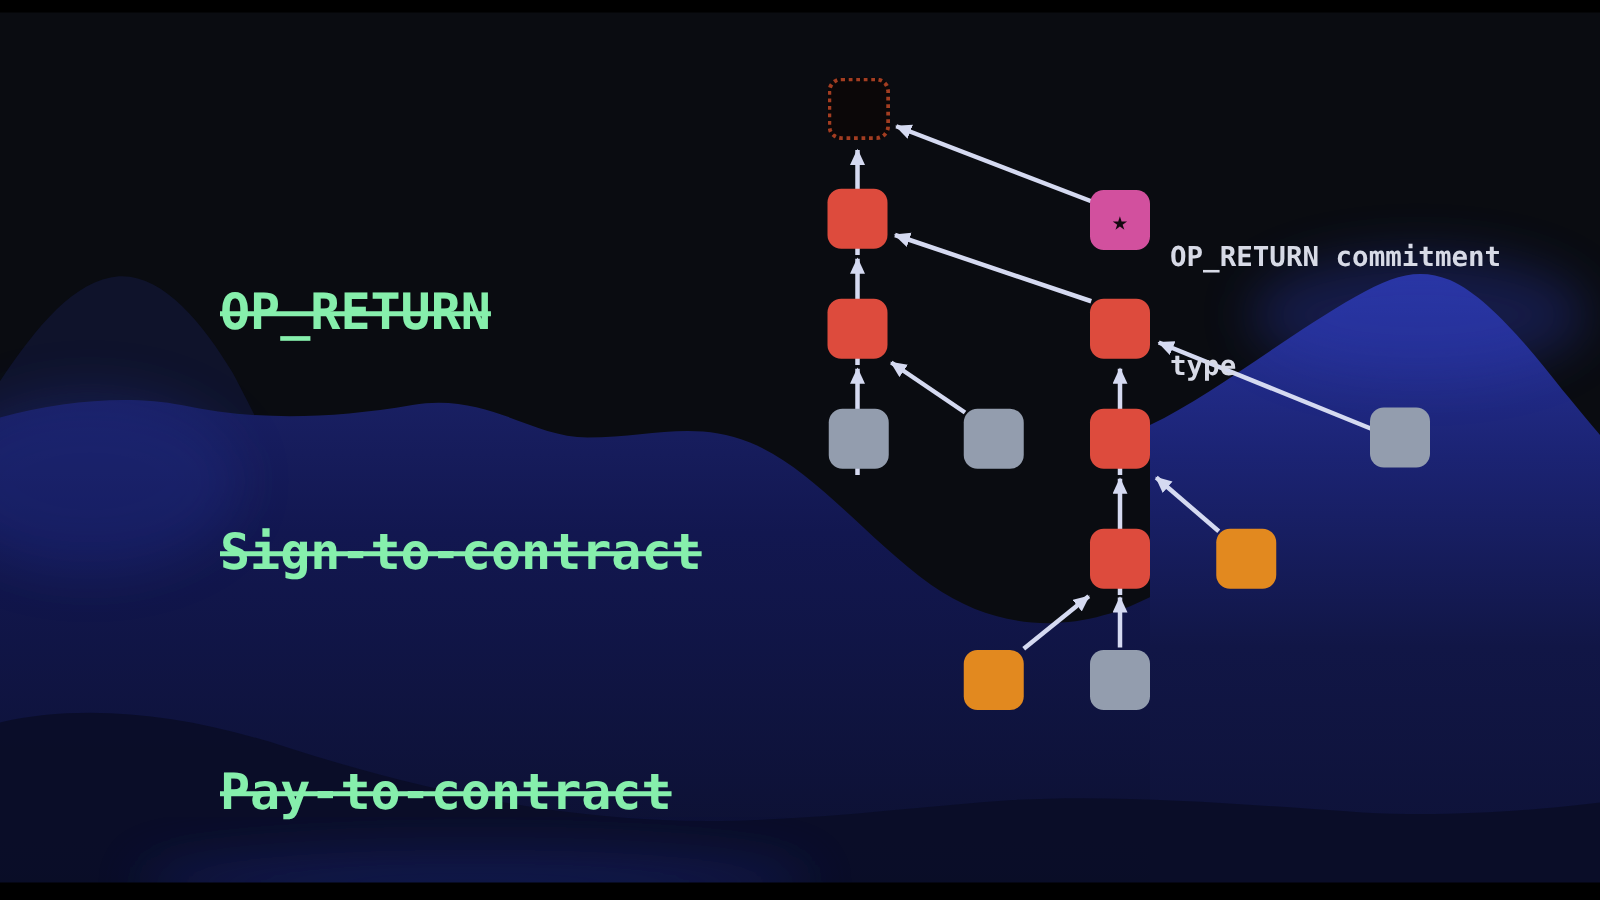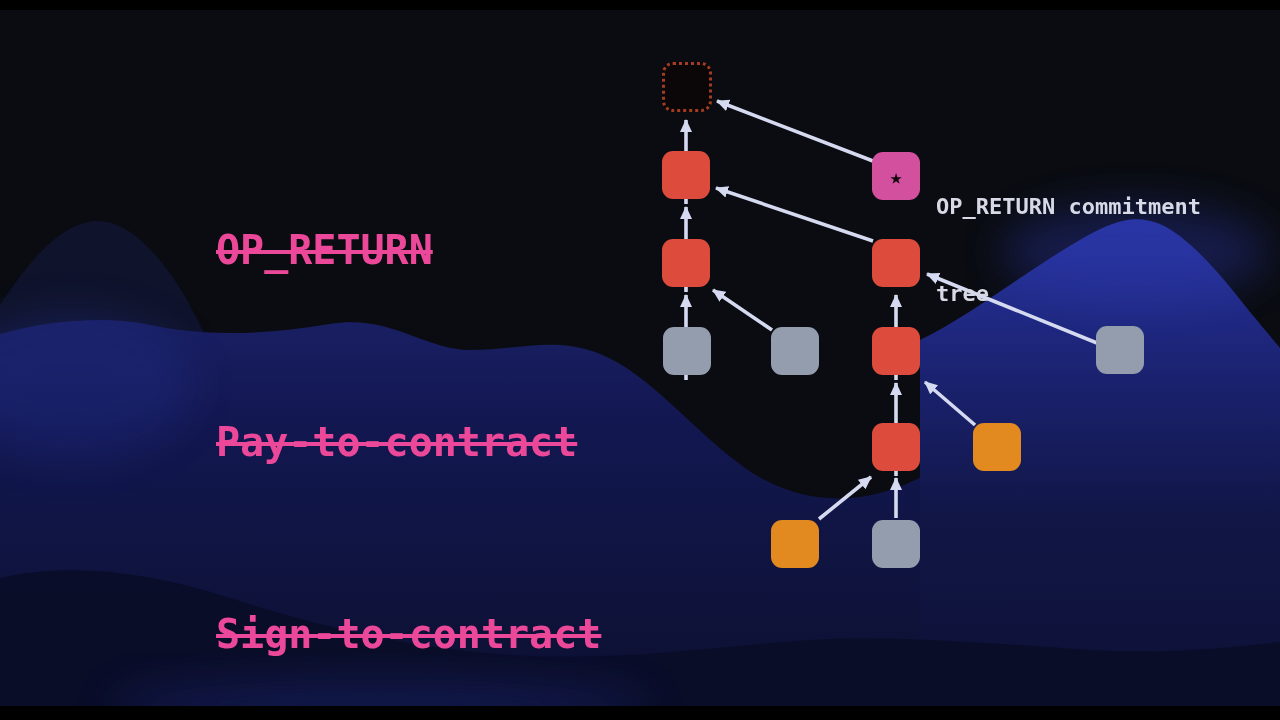--- a/index.html
+++ b/index.html
@@ -9,24 +9,23 @@
     font-family:"DejaVu Sans Mono", monospace;
   }
   .bg{position:absolute;left:0;top:0;width:1280px;height:720px;display:block;}
   
   .options{
     position:absolute;left:176px;top:90px;
     font-size:40px;font-weight:700;line-height:64px;white-space:pre;
   }
   .opt{display:block;}
   .opt.struck{
-    color:#ec4899;
+    color:#86efac;
     text-decoration:line-through;
     text-decoration-thickness:4px;
-    margin-left:40px;
   }
   
   .desc{
     position:absolute;left:176px;top:377px;
     font-size:31px;font-weight:700;line-height:49px;color:#c9d0ea;white-space:pre;
   }
   
   .annotation{
     position:absolute;left:936px;top:134px;
     font-size:22px;font-weight:700;line-height:29px;color:#d7dae6;white-space:pre;
@@ -88,22 +87,22 @@
              C1160,654 1230,648 1280,642 L1280,720 L0,720 Z" fill="#0a0d27" opacity="0.92"></path>
 
     <ellipse cx="380" cy="706" rx="270" ry="26" fill="#1e2878" opacity="0.45" filter="url(#soft)"></ellipse>
 
     <rect x="0" y="0" width="1280" height="10" fill="#000"></rect>
     <rect x="0" y="706" width="1280" height="14" fill="#000"></rect>
   </svg>
 
   <div class="options">
     <span class="opt struck">OP_RETURN</span>
+    <span class="opt struck">Sign-to-contract</span>
     <span class="opt struck">Pay-to-contract</span>
-    <span class="opt struck">Sign-to-contract</span>
     
   </div>
 
   <div class="desc">
     
     
     
   </div>
 
   <div class="diagram">
@@ -142,16 +141,16 @@
         <div class="node" style="left: 1096px; top: 326px; width: 48px; height: 48px; background: rgb(147, 157, 174);"></div>
         <div class="node" style="left: 872px; top: 423px; width: 48px; height: 48px; background: rgb(221, 75, 61);"></div>
         <div class="node" style="left: 973px; top: 423px; width: 48px; height: 48px; background: rgb(226, 137, 31);"></div>
         <div class="node" style="left: 771px; top: 520px; width: 48px; height: 48px; background: rgb(226, 137, 31);"></div>
         <div class="node" style="left: 872px; top: 520px; width: 48px; height: 48px; background: rgb(147, 157, 174);"></div>
       </div>
   </div>
 
   <div class="annotation">
     <span class="opt">OP_RETURN commitment</span>
-    <span class="opt">tree</span>
+    <span class="opt">type</span>
   </div>
 
 </div>
 
 </body></html>

